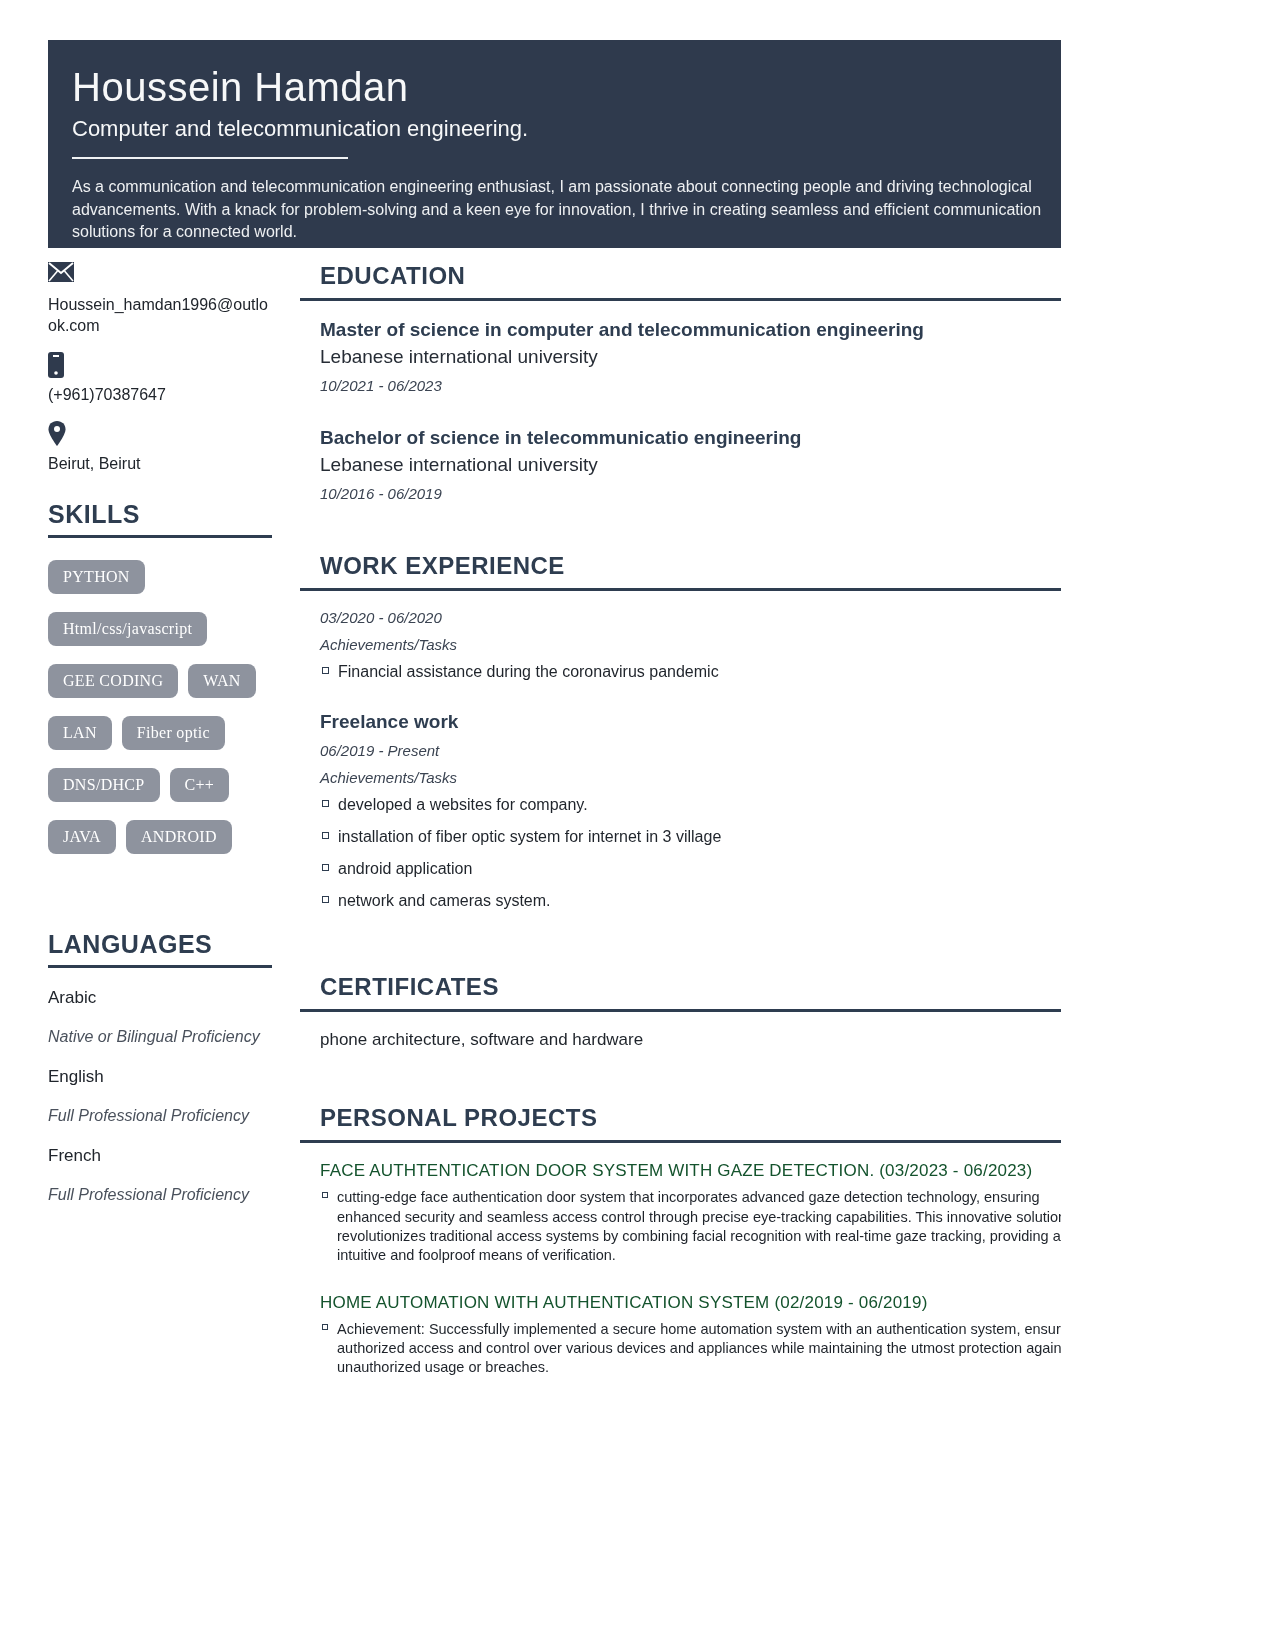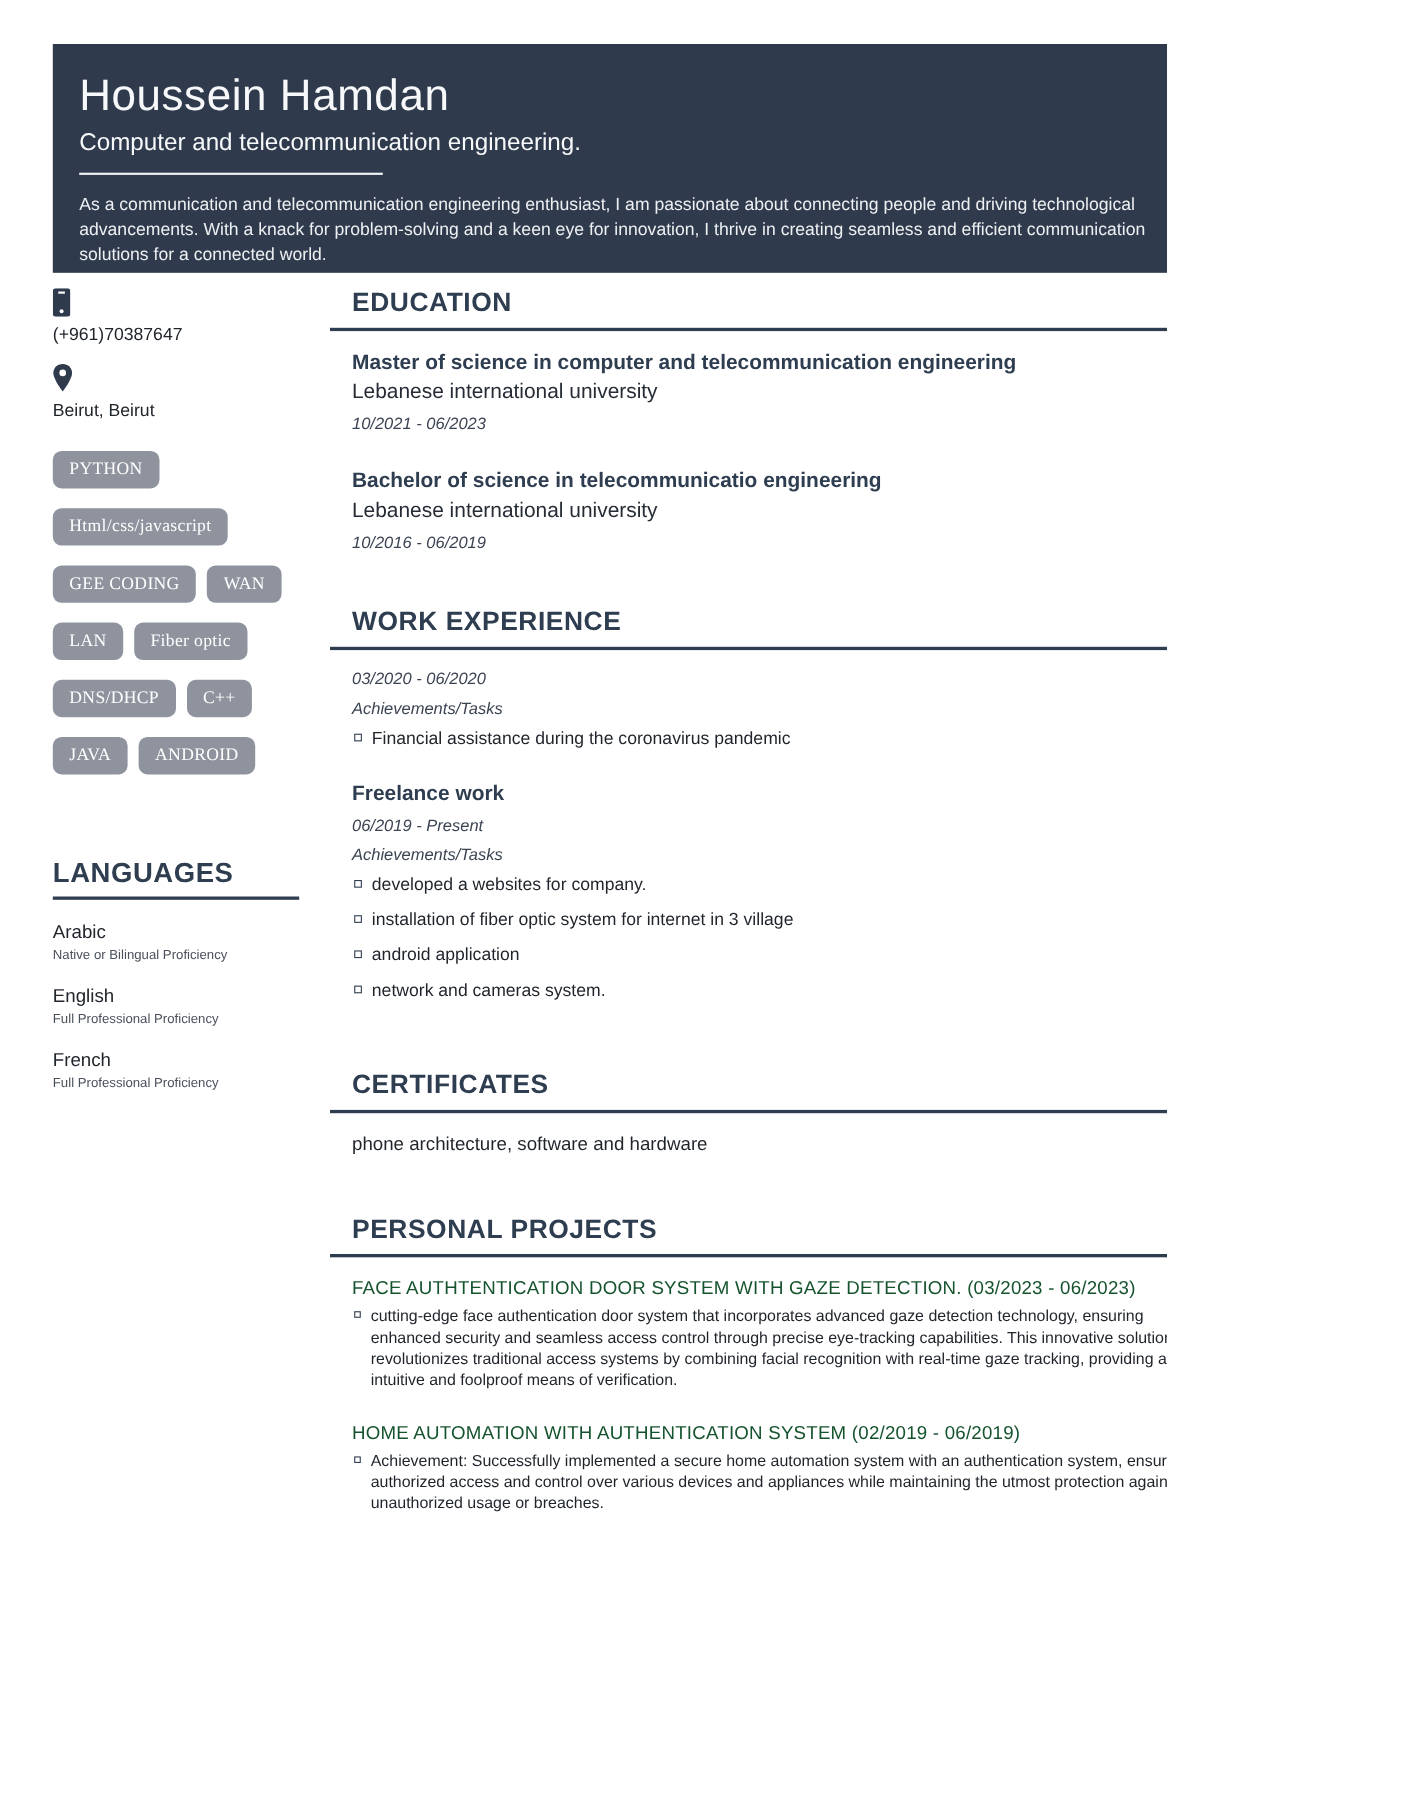--- a/index.html
+++ b/index.html
@@ -40,21 +40,21 @@
   .pill{
     display:inline-block;background:var(--pill-bg);color:var(--pill-text);
     font-size:16px;padding:8px 15px;border-radius:8px;margin:0 10px 18px 0;
     letter-spacing:.3px;
     font-family:Liberation Serif, serif;
   }
   .languages-block{margin-top:58px;}
   .lang-list{margin-top:20px;}
   .lang-item{margin-bottom:21px;}
   .lang-name{font-size:17px;color:#20252c;}
-  .lang-level{font-size:12px;color:#4a515c;margin-top:3px;}
+  .lang-level{font-size:16px;font-style:italic;color:#4a515c;margin-top:20px;}
   
   .main{position:absolute;left:320px;top:262px;width:793px;}
   .section-title{
     font-size:24px;font-weight:700;color:var(--accent);letter-spacing:.5px;
   }
   .section-rule{height:3px;background:var(--accent);margin:8px 0 18px -20px;width:813px;}
   .sec-education{margin-top:0;}
   .sec-work{margin-top:50px;}
   .sec-certificates{margin-top:62px;}
   .sec-projects{margin-top:54px;}
@@ -87,20 +87,31 @@
 
   <div class="header">
     <div class="name">Houssein Hamdan</div>
     <div class="job-title">Computer and telecommunication engineering.</div>
     <div class="header-rule"></div>
     <div class="summary">As a communication and telecommunication engineering enthusiast, I am passionate about connecting people and driving technological advancements. With a knack for problem-solving and a keen eye for innovation, I thrive in creating seamless and efficient communication solutions for a connected world.</div>
   </div>
 
   <div class="sidebar">
 
+    <div class="contact-item">
+      <div class="contact-icon">
+        <svg width="26" height="20" viewBox="0 0 26 20">
+            <rect x="0" y="0" width="26" height="20" fill="#2f3a4d"></rect>
+            <path d="M1 1 L13 11 L25 1" fill="none" stroke="#ffffff" stroke-width="2"></path>
+            <path d="M1 19 L9.5 9" fill="none" stroke="#ffffff" stroke-width="1.6"></path>
+            <path d="M25 19 L16.5 9" fill="none" stroke="#ffffff" stroke-width="1.6"></path>
+          </svg>
+      </div>
+      <div class="contact-text">Houssein_hamdan1996@outlook.com</div>
+    </div>
 
     <div class="contact-item">
       <div class="contact-icon">
         <svg width="16" height="26" viewBox="0 0 16 26">
             <rect x="0" y="0" width="16" height="26" rx="3" fill="#2f3a4d"></rect>
             <rect x="5" y="3" width="6" height="2" fill="#ffffff"></rect>
             <circle cx="8" cy="21" r="1.8" fill="#ffffff"></circle>
           </svg>
       </div>
       <div class="contact-text">(+961)70387647</div>
@@ -110,20 +121,21 @@
       <div class="contact-icon">
         <svg width="18" height="26" viewBox="0 0 18 26">
             <path d="M9 0 C4 0 0.5 3.6 0.5 8.2 C0.5 14 9 25 9 25 C9 25 17.5 14 17.5 8.2 C17.5 3.6 14 0 9 0 Z" fill="#2f3a4d"></path>
             <circle cx="9" cy="8" r="3" fill="#ffffff"></circle>
           </svg>
       </div>
       <div class="contact-text">Beirut, Beirut</div>
     </div>
 
     <div class="skills-block">
+      <div class="side-heading">SKILLS</div>
       <div class="pills">
         <span class="pill">PYTHON</span><br>
         <span class="pill">Html/css/javascript</span><br>
         <span class="pill">GEE CODING</span><span class="pill">WAN</span><br>
         <span class="pill">LAN</span><span class="pill">Fiber optic</span><br>
         <span class="pill">DNS/DHCP</span><span class="pill">C++</span><br>
         <span class="pill">JAVA</span><span class="pill">ANDROID</span>
       </div>
     </div>
 

